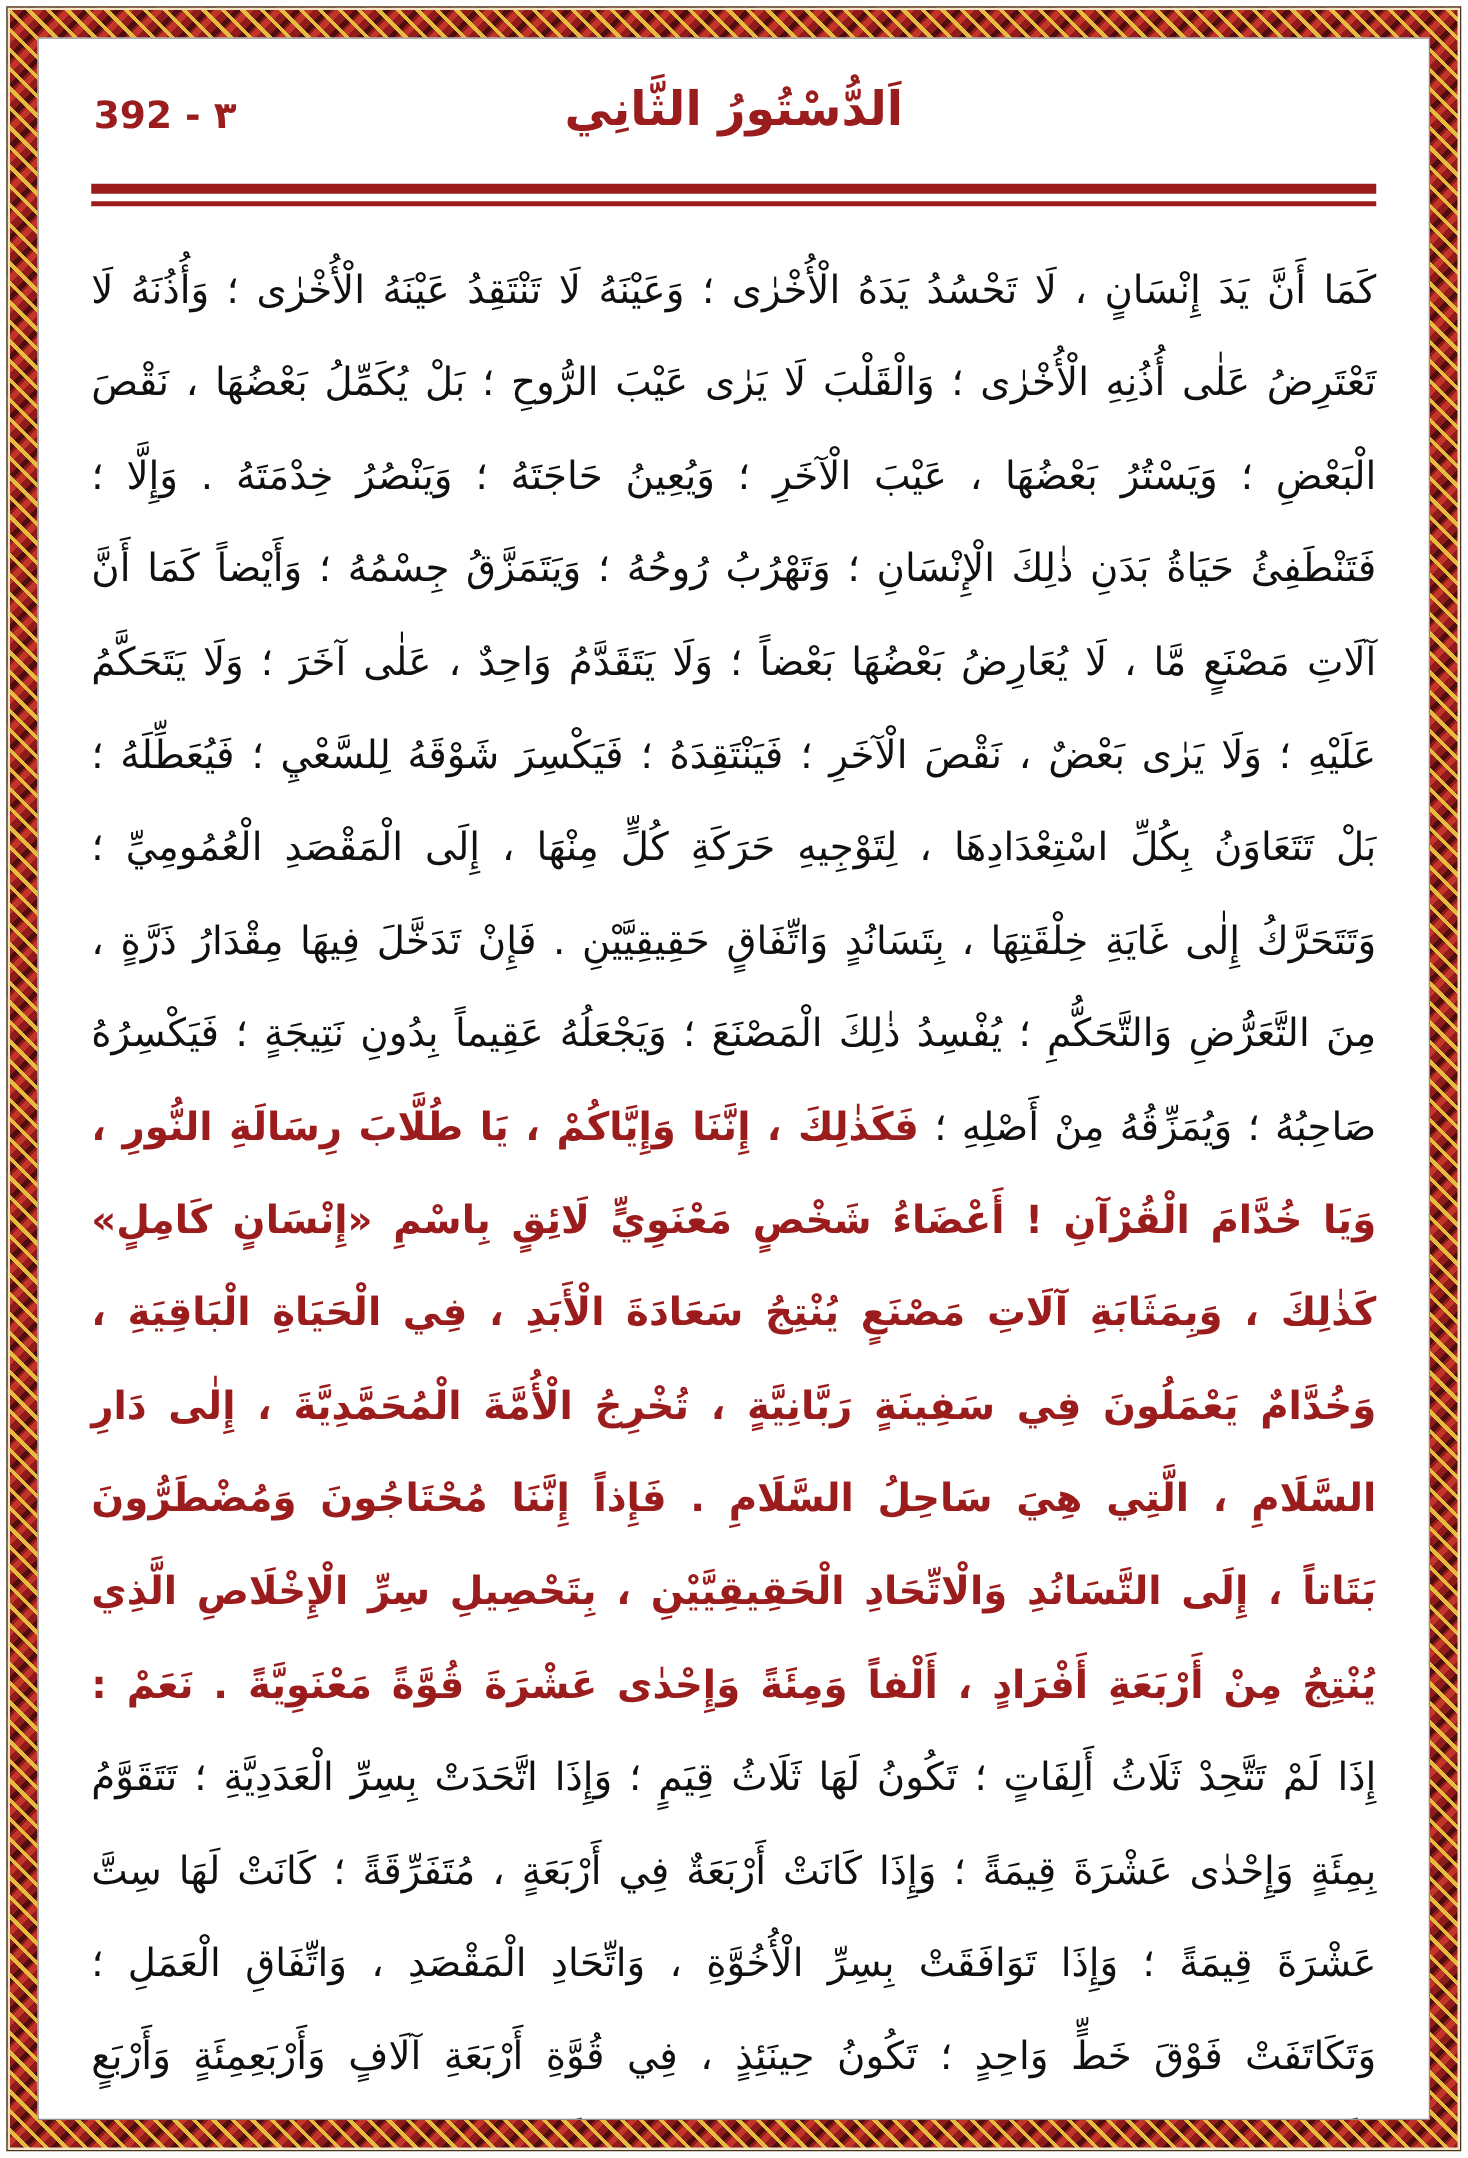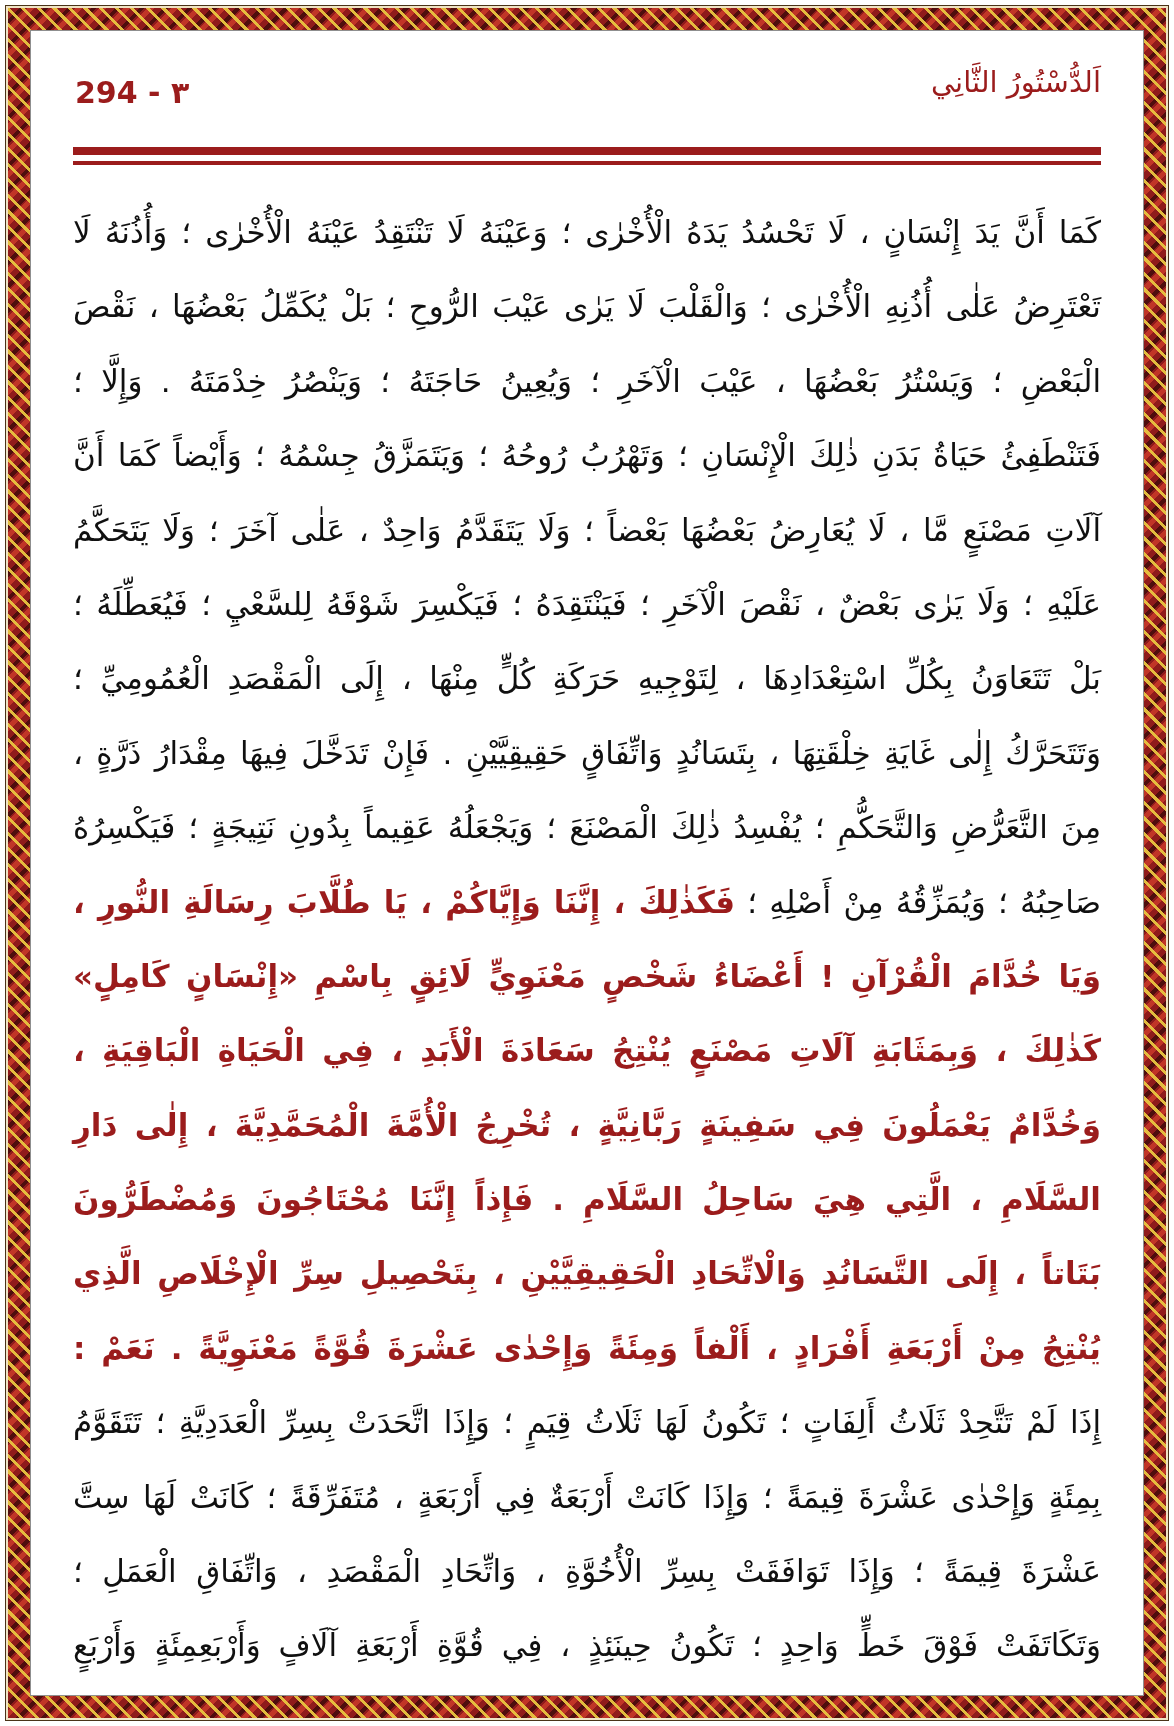--- a/index.html
+++ b/index.html
@@ -37,24 +37,24 @@
     position:absolute;
     left:2px;top:18px;
     color:var(--accent,#9b1c1c);
     font-weight:bold;
     font-size:30px;
     letter-spacing:1px;
   }
   .title{
     margin:0;
     padding-top:8px;
-    text-align:right;
+    text-align:center;
     color:var(--accent,#9b1c1c);
-    font-size:29px;
-    font-weight:normal;
+    font-size:38px;
+    font-weight:bold;
   }
   .divider{margin-top:12px;}
   .rule{background:var(--accent,#9b1c1c);width:100%;}
   .rule.thick{height:8px;}
   .rule.thin{height:4px;margin-top:6px;}
   .body-text{
     margin:30px 0 0 0;
     font-size:31px;
     line-height:2.4;
     text-align:justify;
@@ -64,21 +64,21 @@
   .seg.red{color:var(--accent,#9b1c1c);font-weight:bold;}
 </style>
 </head>
 <body>
 
 <div class="page">
   <div class="ornament-frame">
     <div class="content">
 
       <div class="header">
-        <div class="page-number">٣ - 294</div>
+        <div class="page-number">٣ - 392</div>
         <h1 class="title">اَلدُّسْتُورُ الثَّانِي</h1>
       </div>
 
       <div class="divider">
         <div class="rule thick"></div>
         <div class="rule thin"></div>
       </div>
 
       <p class="body-text"><span class="seg black">كَمَا أَنَّ يَدَ إِنْسَانٍ ، لَا تَحْسُدُ يَدَهُ الْأُخْرٰى ؛ وَعَيْنَهُ لَا تَنْتَقِدُ عَيْنَهُ الْأُخْرٰى ؛ وَأُذُنَهُ لَا تَعْتَرِضُ عَلٰى أُذُنِهِ الْأُخْرٰى ؛ وَالْقَلْبَ لَا يَرٰى عَيْبَ الرُّوحِ ؛ بَلْ يُكَمِّلُ بَعْضُهَا ، نَقْصَ الْبَعْضِ ؛ وَيَسْتُرُ بَعْضُهَا ، عَيْبَ الْآخَرِ ؛ وَيُعِينُ حَاجَتَهُ ؛ وَيَنْصُرُ خِدْمَتَهُ . وَإِلَّا ؛ فَتَنْطَفِئُ حَيَاةُ بَدَنِ ذٰلِكَ الْإِنْسَانِ ؛ وَتَهْرُبُ رُوحُهُ ؛ وَيَتَمَزَّقُ جِسْمُهُ ؛ وَأَيْضاً كَمَا أَنَّ آلَاتِ مَصْنَعٍ مَّا ، لَا يُعَارِضُ بَعْضُهَا بَعْضاً ؛ وَلَا يَتَقَدَّمُ وَاحِدٌ ، عَلٰى آخَرَ ؛ وَلَا يَتَحَكَّمُ عَلَيْهِ ؛ وَلَا يَرٰى بَعْضٌ ، نَقْصَ الْآخَرِ ؛ فَيَنْتَقِدَهُ ؛ فَيَكْسِرَ شَوْقَهُ لِلسَّعْيِ ؛ فَيُعَطِّلَهُ ؛ بَلْ تَتَعَاوَنُ بِكُلِّ اسْتِعْدَادِهَا ، لِتَوْجِيهِ حَرَكَةِ كُلٍّ مِنْهَا ، إِلَى الْمَقْصَدِ الْعُمُومِيِّ ؛ وَتَتَحَرَّكُ إِلٰى غَايَةِ خِلْقَتِهَا ، بِتَسَانُدٍ وَاتِّفَاقٍ حَقِيقِيَّيْنِ . فَإِنْ تَدَخَّلَ فِيهَا مِقْدَارُ ذَرَّةٍ ، مِنَ التَّعَرُّضِ وَالتَّحَكُّمِ ؛ يُفْسِدُ ذٰلِكَ الْمَصْنَعَ ؛ وَيَجْعَلُهُ عَقِيماً بِدُونِ نَتِيجَةٍ ؛ فَيَكْسِرُهُ صَاحِبُهُ ؛ وَيُمَزِّقُهُ مِنْ أَصْلِهِ ؛ </span><span class="seg red">فَكَذٰلِكَ ، إِنَّنَا وَإِيَّاكُمْ ، يَا طُلَّابَ رِسَالَةِ النُّورِ ، وَيَا خُدَّامَ الْقُرْآنِ ! أَعْضَاءُ شَخْصٍ مَعْنَوِيٍّ لَائِقٍ بِاسْمِ «إِنْسَانٍ كَامِلٍ» كَذٰلِكَ ، وَبِمَثَابَةِ آلَاتِ مَصْنَعٍ يُنْتِجُ سَعَادَةَ الْأَبَدِ ، فِي الْحَيَاةِ الْبَاقِيَةِ ، وَخُدَّامٌ يَعْمَلُونَ فِي سَفِينَةٍ رَبَّانِيَّةٍ ، تُخْرِجُ الْأُمَّةَ الْمُحَمَّدِيَّةَ ، إِلٰى دَارِ السَّلَامِ ، الَّتِي هِيَ سَاحِلُ السَّلَامِ . فَإِذاً إِنَّنَا مُحْتَاجُونَ وَمُضْطَرُّونَ بَتَاتاً ، إِلَى التَّسَانُدِ وَالْاتِّحَادِ الْحَقِيقِيَّيْنِ ، بِتَحْصِيلِ سِرِّ الْإِخْلَاصِ الَّذِي يُنْتِجُ مِنْ أَرْبَعَةِ أَفْرَادٍ ، أَلْفاً وَمِئَةً وَإِحْدٰى عَشْرَةَ قُوَّةً مَعْنَوِيَّةً . نَعَمْ : </span><span class="seg black">إِذَا لَمْ تَتَّحِدْ ثَلَاثُ أَلِفَاتٍ ؛ تَكُونُ لَهَا ثَلَاثُ قِيَمٍ ؛ وَإِذَا اتَّحَدَتْ بِسِرِّ الْعَدَدِيَّةِ ؛ تَتَقَوَّمُ بِمِئَةٍ وَإِحْدٰى عَشْرَةَ قِيمَةً ؛ وَإِذَا كَانَتْ أَرْبَعَةٌ فِي أَرْبَعَةٍ ، مُتَفَرِّقَةً ؛ كَانَتْ لَهَا سِتَّ عَشْرَةَ قِيمَةً ؛ وَإِذَا تَوَافَقَتْ بِسِرِّ الْأُخُوَّةِ ، وَاتِّحَادِ الْمَقْصَدِ ، وَاتِّفَاقِ الْعَمَلِ ؛ وَتَكَاتَفَتْ فَوْقَ خَطٍّ وَاحِدٍ ؛ تَكُونُ حِينَئِذٍ ، فِي قُوَّةِ أَرْبَعَةِ آلَافٍ وَأَرْبَعِمِئَةٍ وَأَرْبَعٍ وَأَرْبَعِينَ ، وَفِي قِيمَتِهَا ؛ كَذٰلِكَ إِنَّ قُوَّةَ سِتَّةَ عَشَرَ أَخاً فِدَائِيّاً ، وَقِيمَتَهُمُ الْمَعْنَوِيَّةَ ، تَفُوقُ عَلٰى أَرْبَعَةِ آلَافٍ ، بِسِرِّ الْإِخْلَاصِ الْحَقِيقِيِّ ؛ وَتَشْهَدُ عَلٰى ذٰلِكَ ، وَقَائِعُ تَارِيخِيَّةٌ كَثِيرَةٌ . وَسِرُّ هٰذَا السِّرِّ : هُوَ أَنَّ كُلَّ فَرْدٍ ، يَسْتَطِيعُ أَنْ يَنْظُرَ بِعُيُونِ سَائِرِ الْإِخْوَانِ ؛ وَأَنْ يَسْمَعَ بِآذَانِهِمْ ، فِي اتِّفَاقٍ صَمِيمٍ حَقِيقِيٍّ ؛ فَكَأَنَّ كُلَّ أَحَدٍ ، مِنْ عَشَرَةِ أَفْرَادٍ مُتَّحِدَةٍ حَقِيقِيّاً ، يَنْظُرُ بِعِشْرِينَ عَيْناً ؛ وَيَتَفَكَّرُ بِعَشَرَةِ عُقُولٍ ؛ وَيَسْمَعُ بِعِشْرِينَ أُذُناً ؛ وَيَعْمَلُ</span></p>
 

